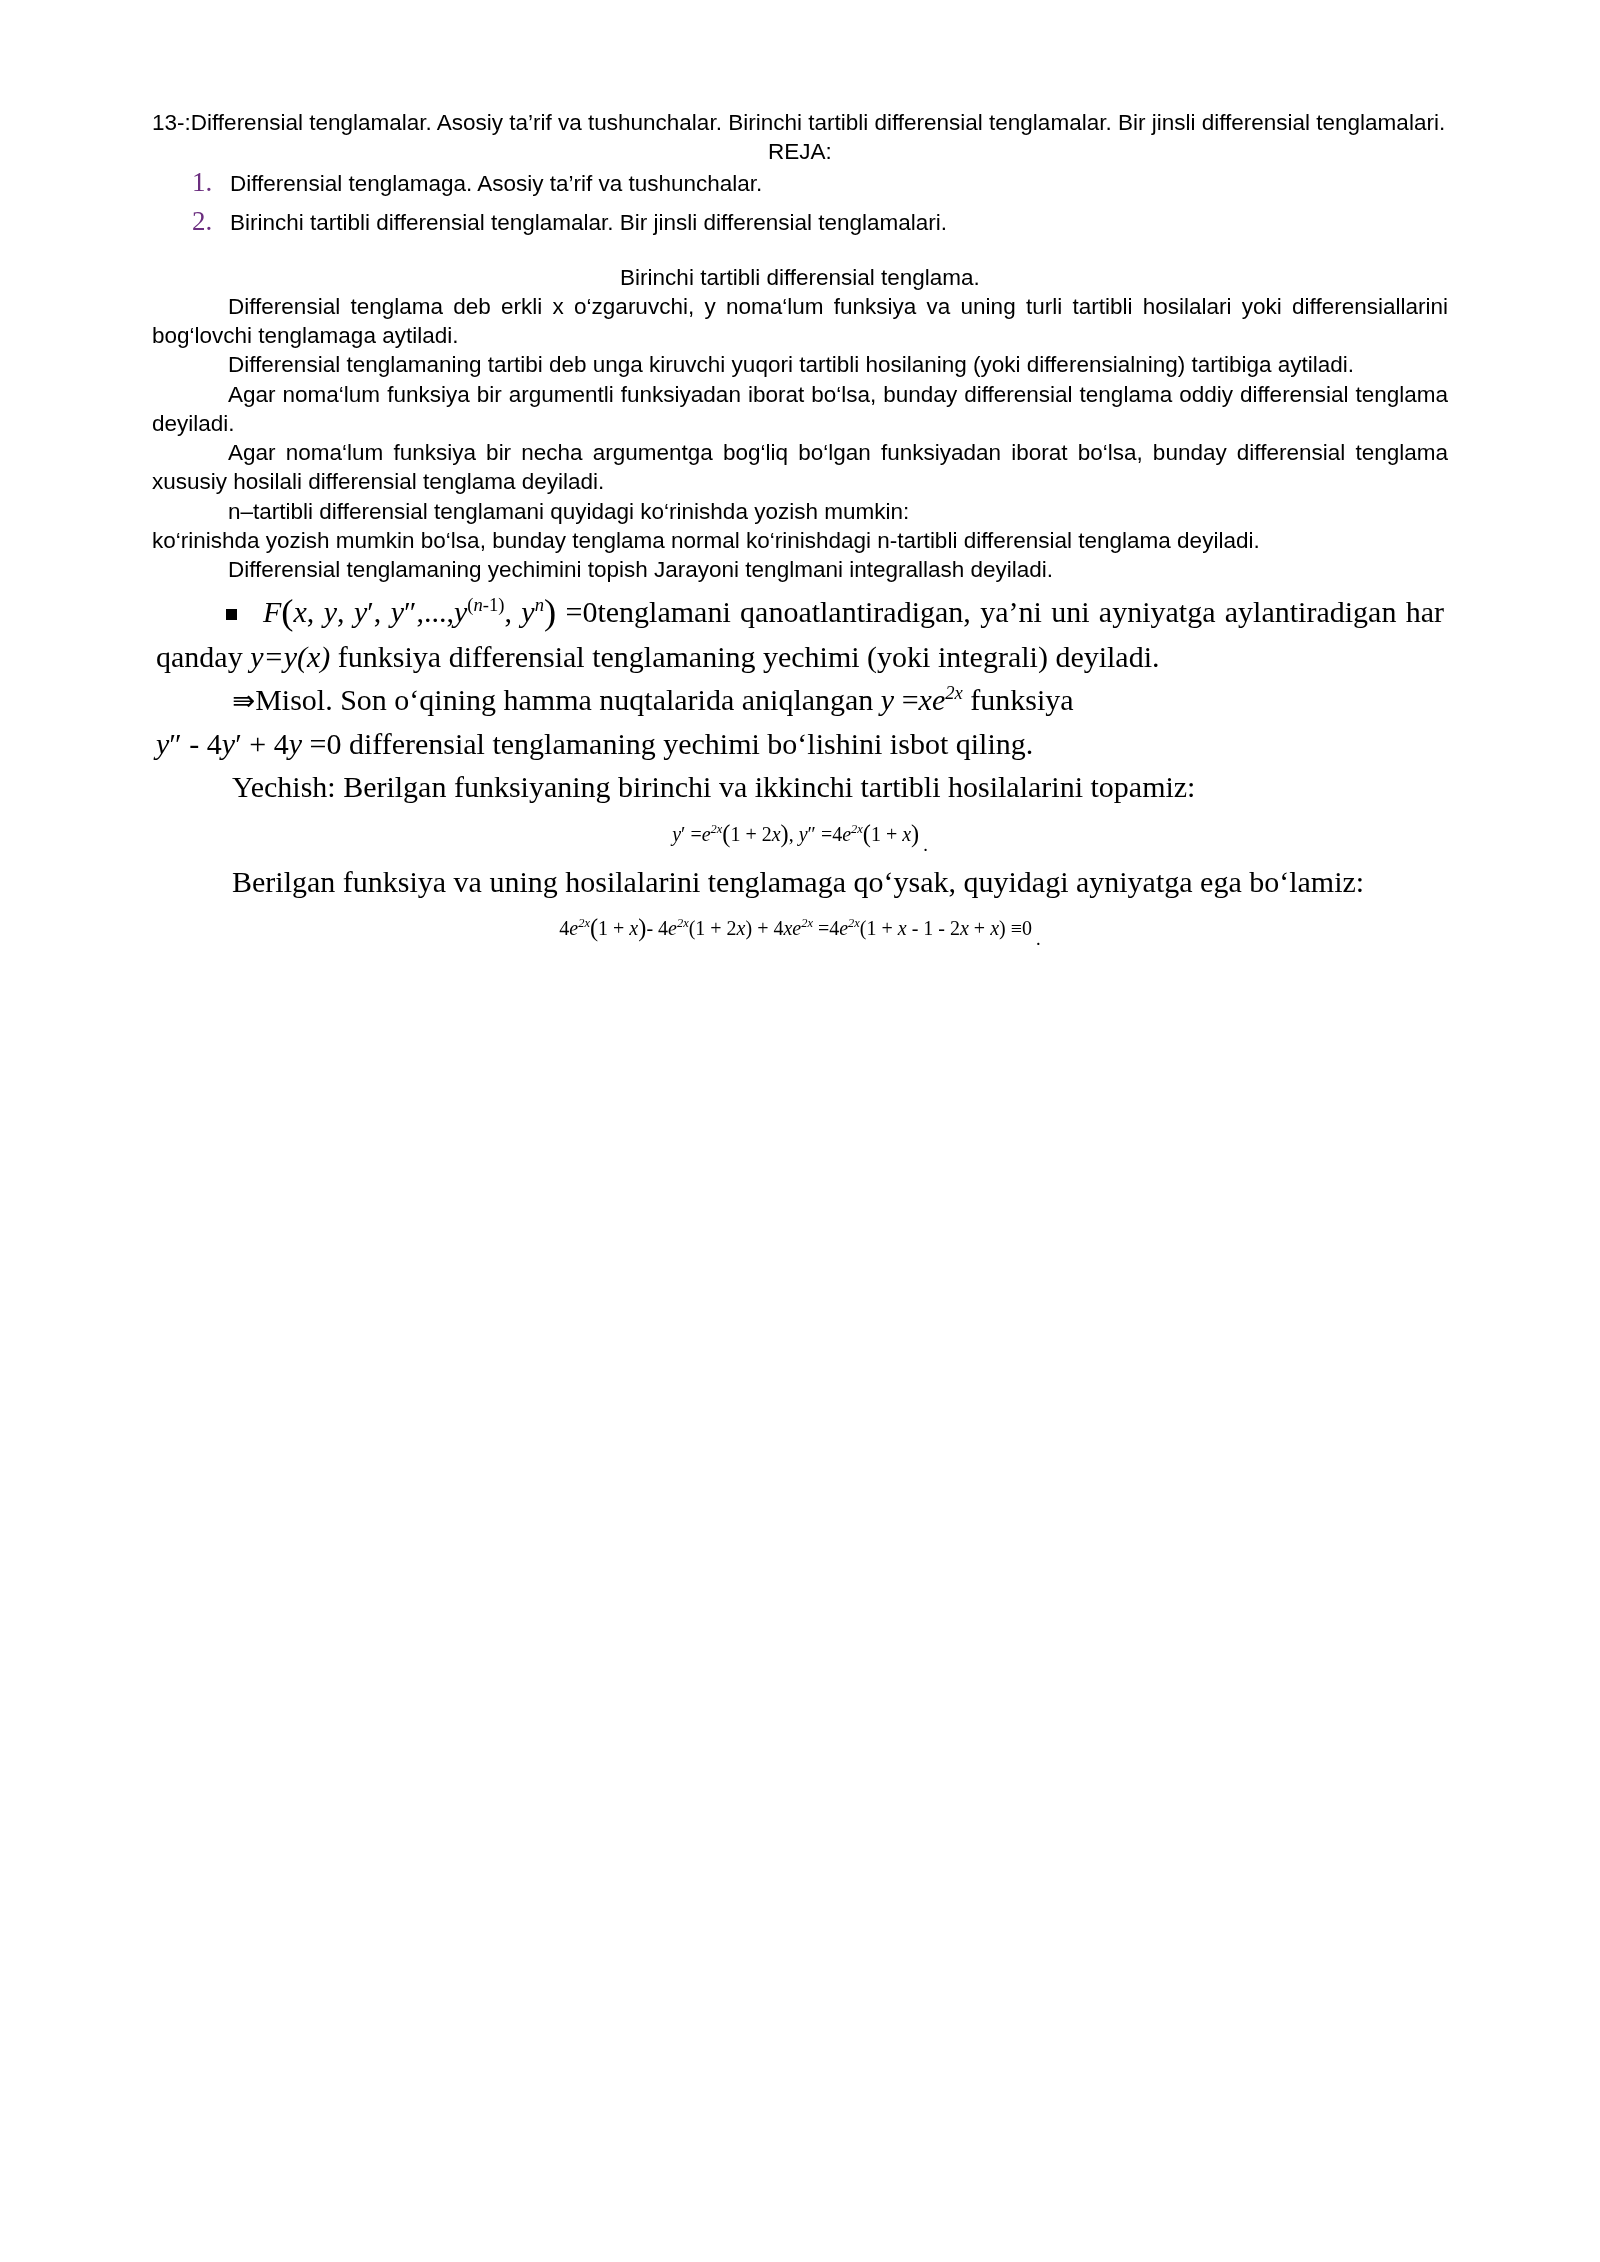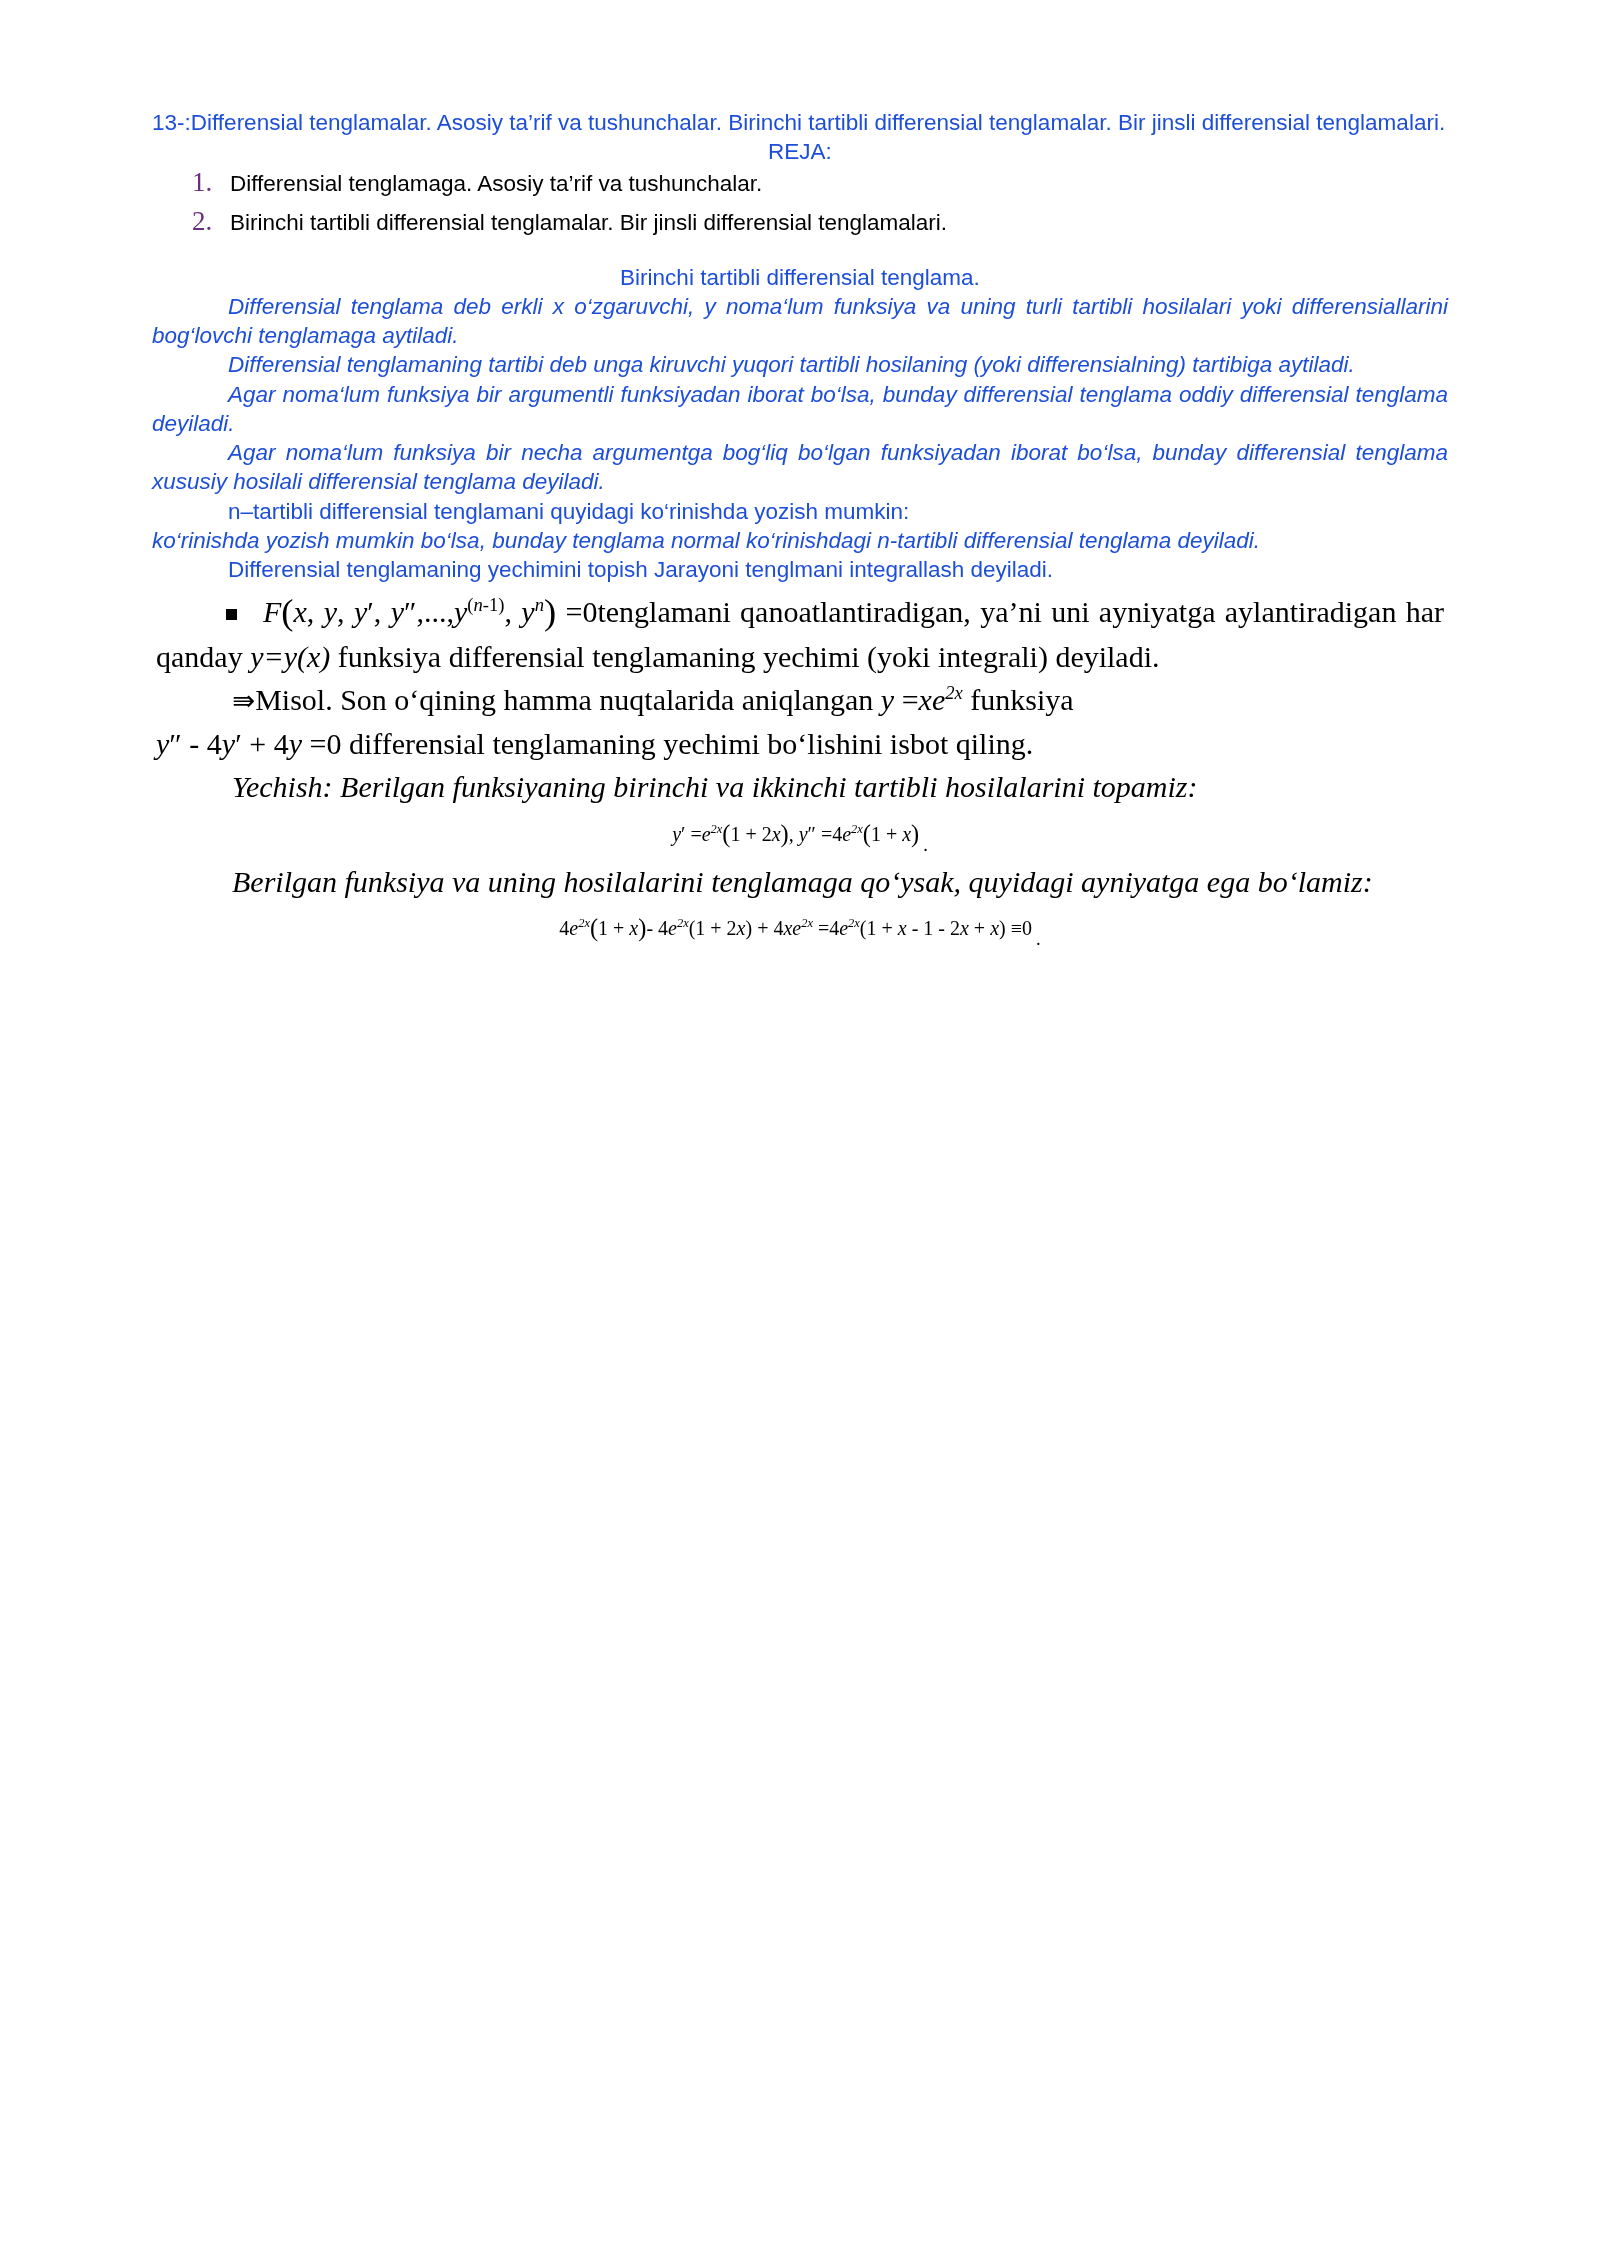--- a/index.html
+++ b/index.html
@@ -30,33 +30,33 @@
     left: 152px;
     top: 108px;
     width: 1296px;
   }
 
   
   .sans {
     font-family: "Liberation Sans", sans-serif;
     font-size: 22.5px;
     line-height: 1.30;
-    color: #1d4ed8;
+    color: #000000;
   }
 
   p.doc {
     margin: 0;
     padding: 0;
   }
 
   .title-para {
     text-align: left;
     margin-bottom: 22px;
   }
-  .justify { text-align: justify; text-justify: inter-word; font-style: italic; }
+  .justify { text-align: justify; text-justify: inter-word; }
   .left { text-align: left; }
 
   .reja {
     text-align: center;
     margin-bottom: 26px;
   }
 
   
   ol.reja-list {
     list-style: none;

